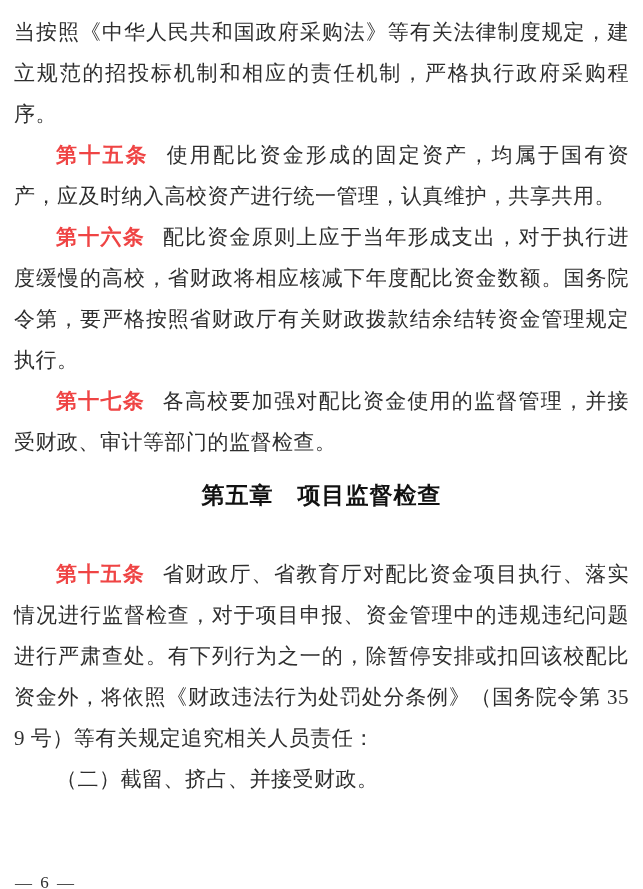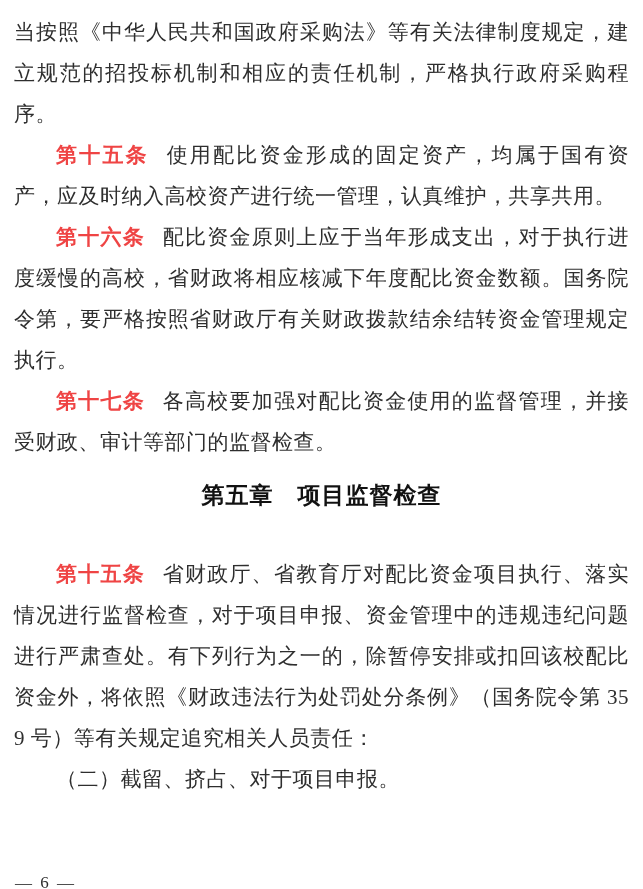--- a/index.html
+++ b/index.html
@@ -74,19 +74,19 @@
 
     <p class="para indent"><span class="art-num">第十六条</span><span>配比资金原则上应于当年形成支出，对于执行进度缓慢的高校，省财政将相应核减下年度配比资金数额。国务院令第，要严格按照省财政厅有关财政拨款结余结转资金管理规定执行。</span></p>
 
     <p class="para indent"><span class="art-num">第十七条</span><span>各高校要加强对配比资金使用的监督管理，并接受财政、审计等部门的监督检查。</span></p>
 
     <h2 class="chapter">第五章　项目监督检查</h2>
 
     <p class="para indent"><span class="art-num">第十五条</span><span>省财政厅、省教育厅对配比资金项目执行、落实情况进行监督检查，对于项目申报、资金管理中的违规违纪问题进行严肃查处。有下列行为之一的，除暂停安排或扣回该校配比资金外，将依照《财政违法行为处罚处分条例》（国务院令第 359 号）等有关规定追究相关人员责任：</span></p>
 
 
-    <p class="para indent">（二）截留、挤占、对于项目申报。</p>
+    <p class="para indent">（二）截留、挤占、并接受财政。</p>
 
 
   </div>
 
   <div class="footer">— 6 —</div>
 </div>
 
 </body></html>

